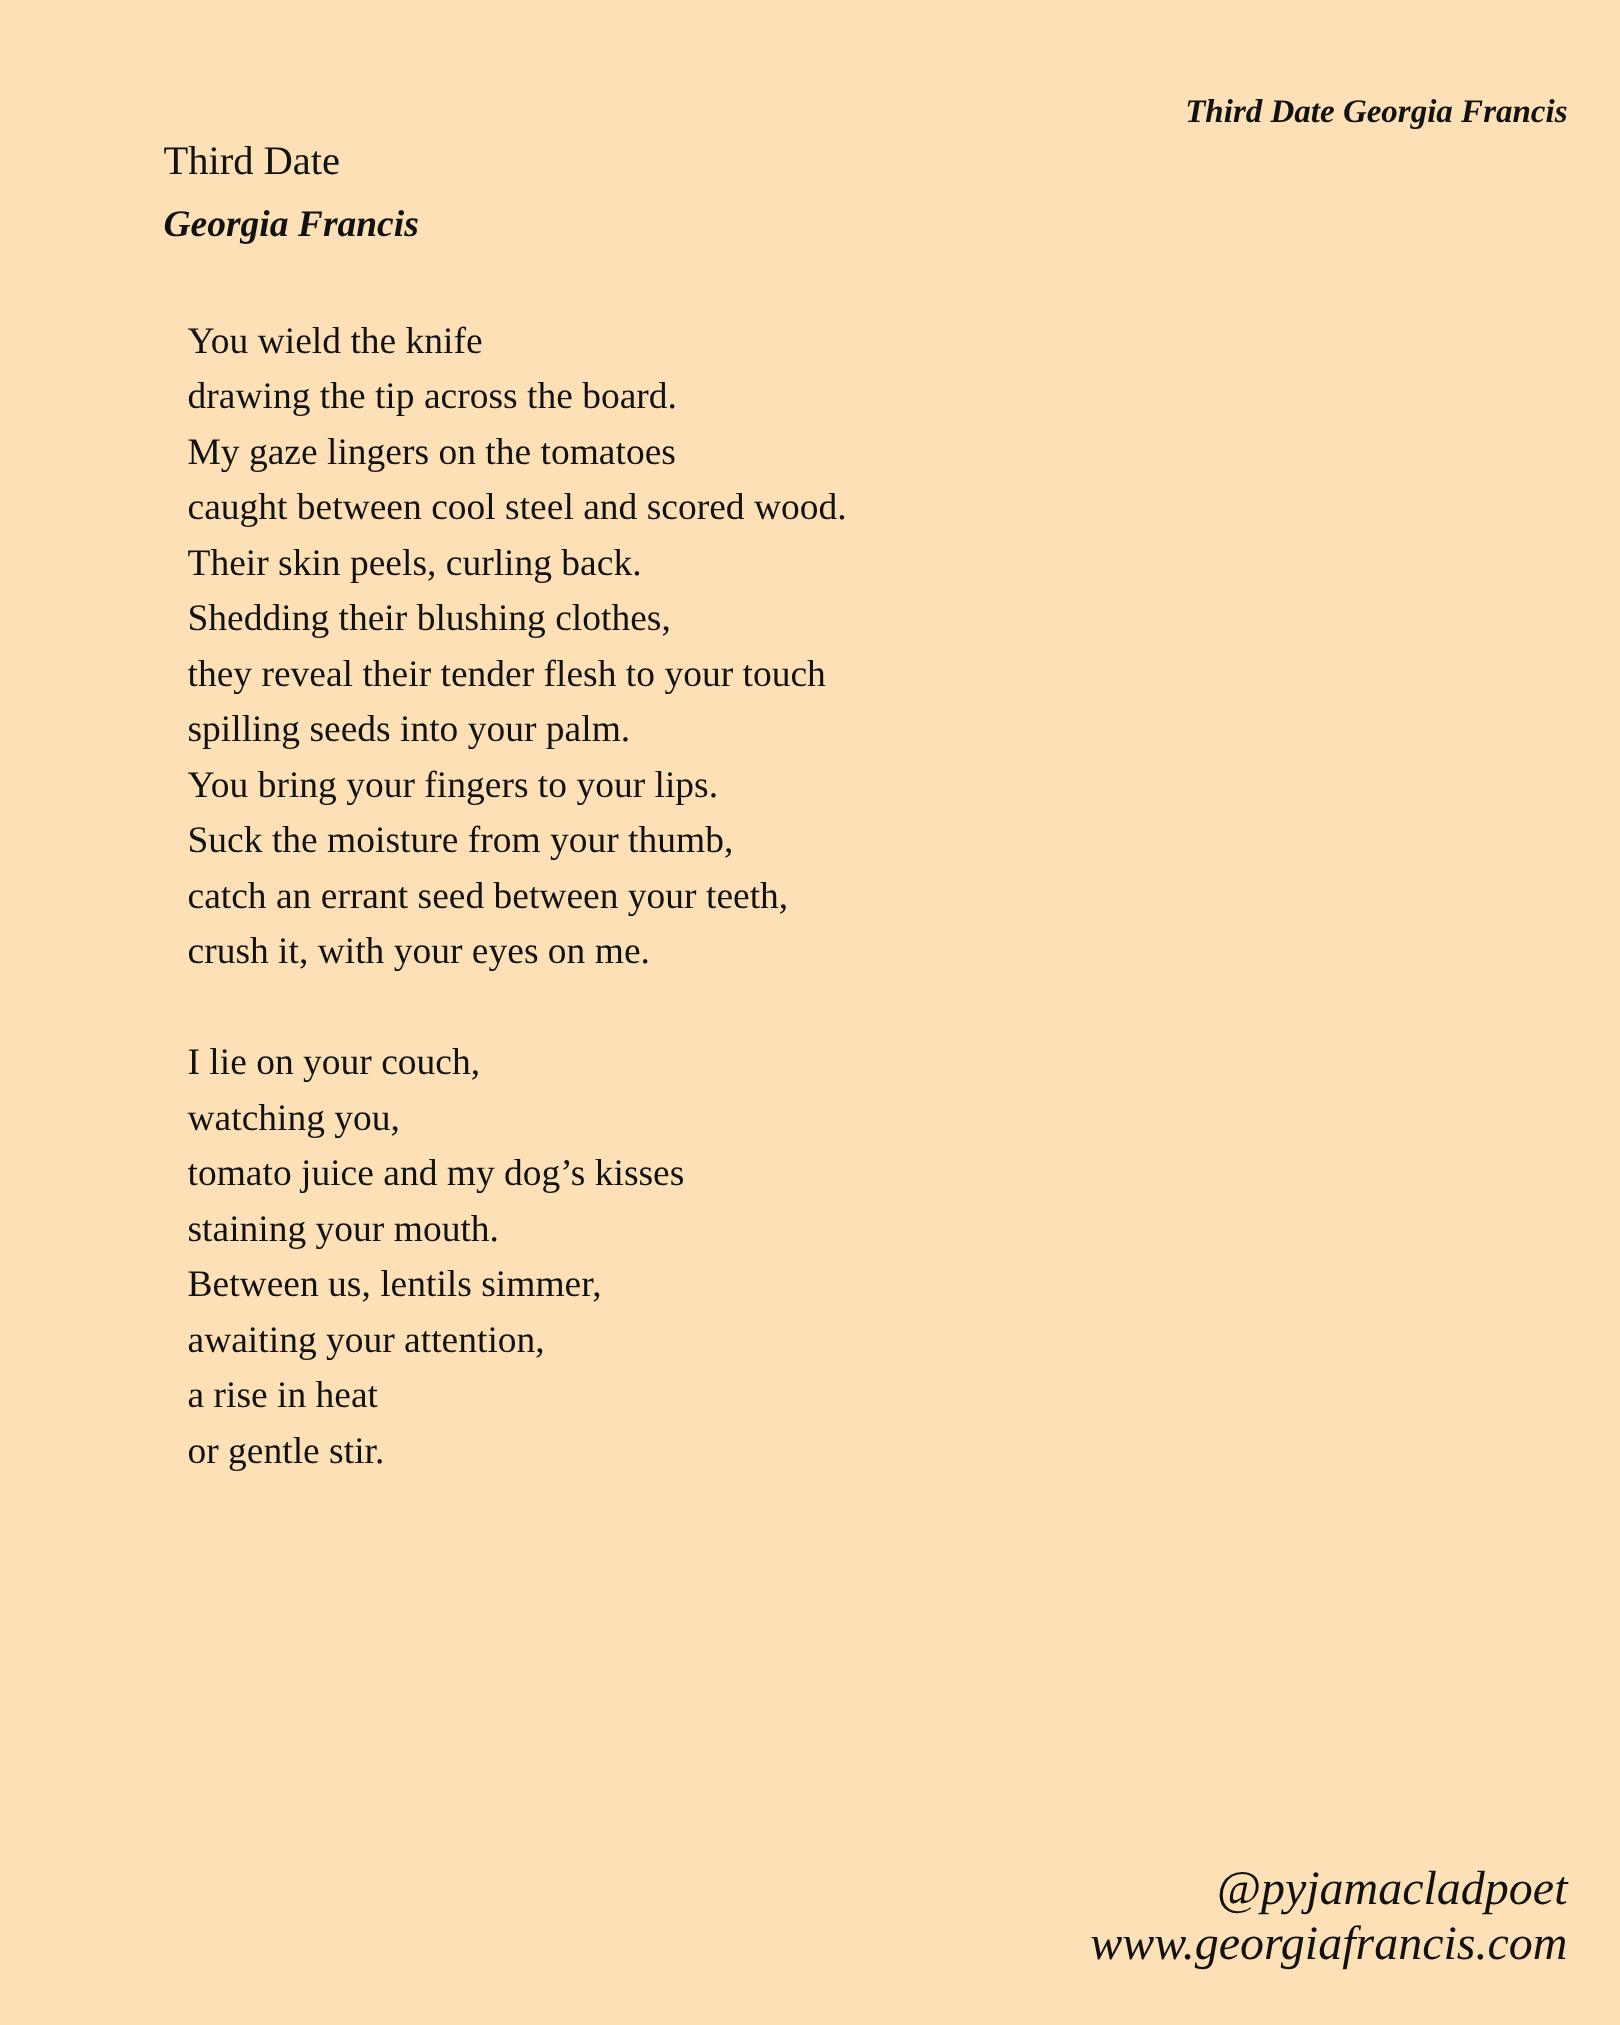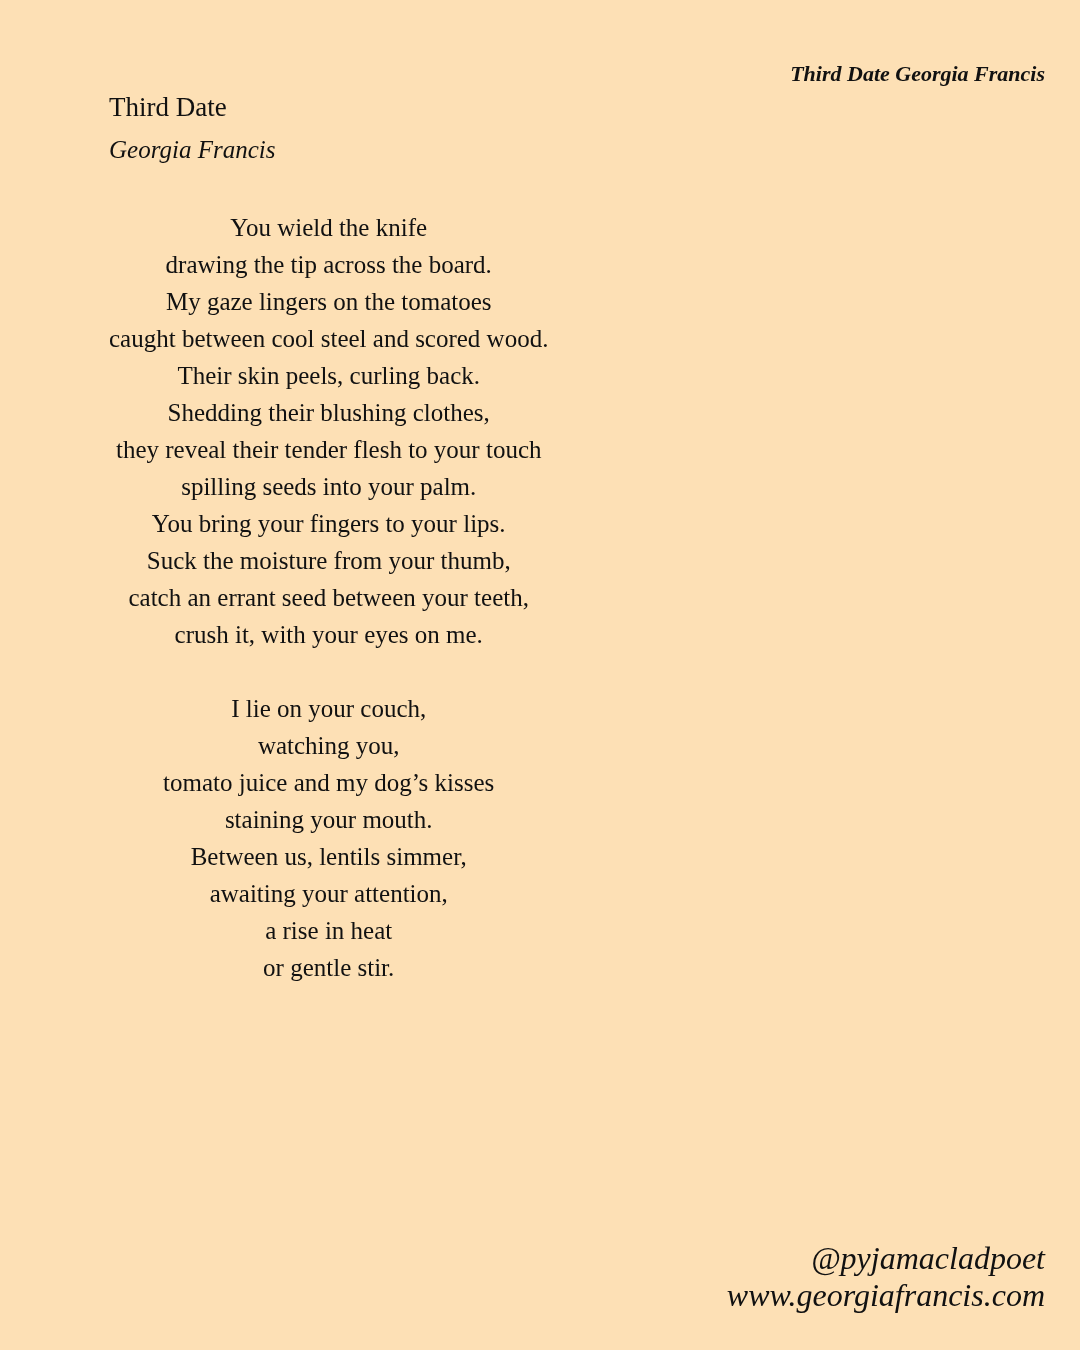--- a/index.html
+++ b/index.html
@@ -32,35 +32,34 @@
       font-size: 27px;
       font-weight: normal;
       line-height: 34px;
       margin: 0;
     }
     .poem-author {
       position: absolute;
       top: 133px;
       left: 109px;
       font-size: 25px;
-      font-weight: normal;
+      font-weight: bold;
       font-style: italic;
       line-height: 34px;
       margin: 0;
     }
     .poem-body {
       position: absolute;
       top: 209px;
       left: 109px;
       font-size: 25px;
       line-height: 37px;
     }
     .stanza {
-      margin: 0 0 37px 0;
-      text-align: center;
+      margin: 0 0 37px 16px;
     }
     .line {
       display: block;
       white-space: nowrap;
       height: 37px;
     }
     .footer {
       position: absolute;
       right: 35px;
       top: 1240px;

